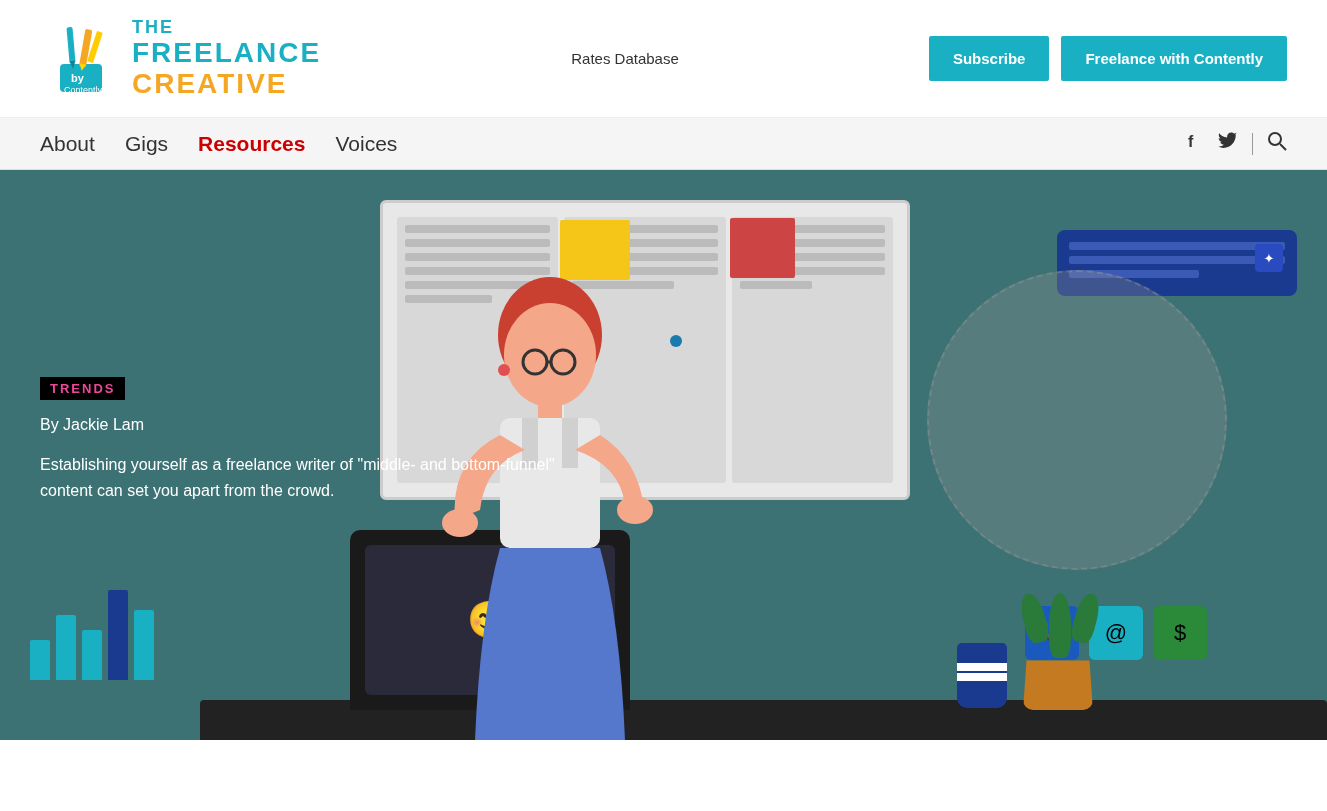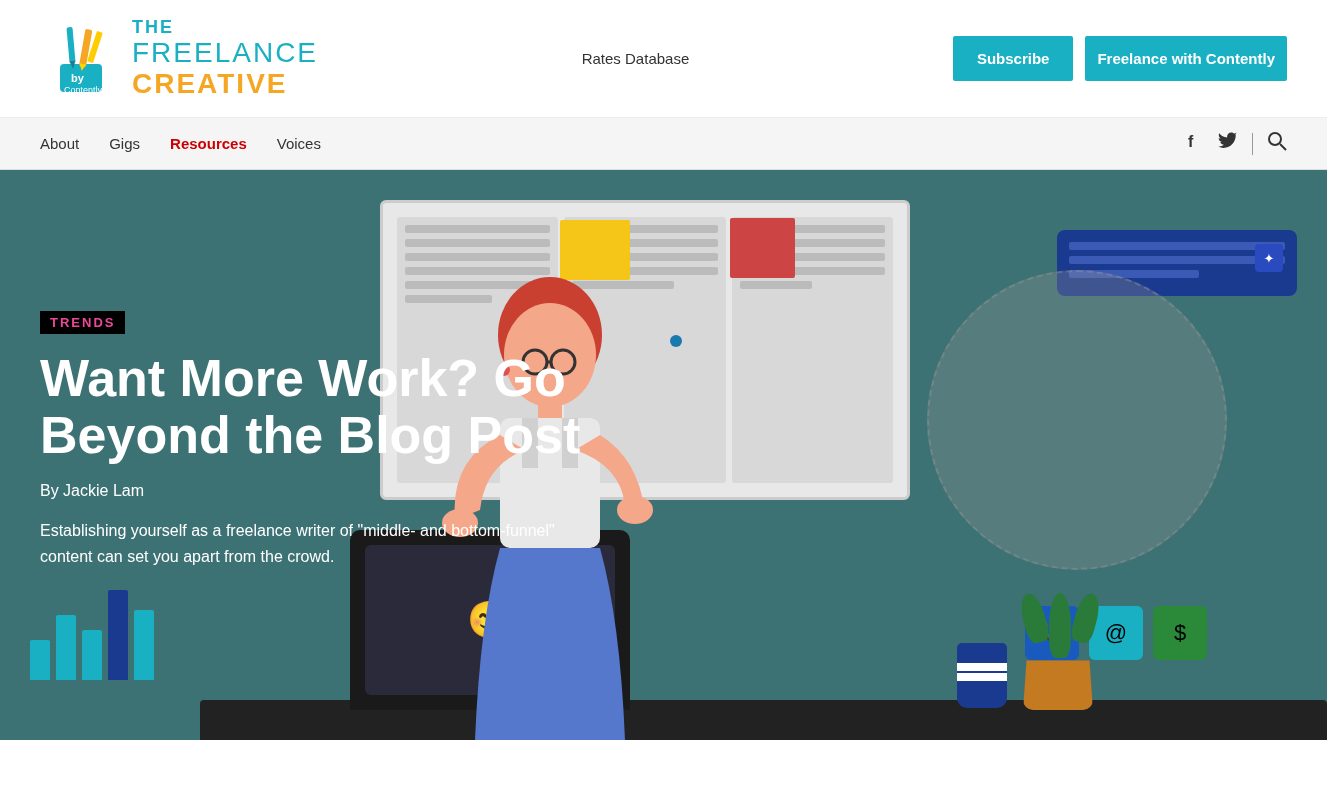--- a/index.html
+++ b/index.html
@@ -29,21 +29,21 @@
       line-height: 1.1;
     }
     .logo-text .the {
       font-size: 18px;
       font-weight: 700;
       color: #1ab0c4;
       letter-spacing: 2px;
     }
     .logo-text .freelance {
       font-size: 28px;
-      font-weight: 400;
+      font-weight: 700;
       color: #1ab0c4;
       letter-spacing: 2px;
     }
     .logo-text .creative {
       font-size: 28px;
       font-weight: 900;
       color: #f5a623;
       letter-spacing: 2px;
     }
     .header-nav {
@@ -67,21 +67,21 @@
       padding: 14px 24px;
       font-size: 15px;
       font-weight: 600;
       cursor: pointer;
       border-radius: 2px;
     }
     .btn-freelance {
       background: #1ab0c4;
       color: #fff;
       border: none;
-      padding: 14px 12px;
+      padding: 14px 24px;
       font-size: 15px;
       font-weight: 600;
       cursor: pointer;
       border-radius: 2px;
     }
 
     
     .navbar {
       display: flex;
       align-items: center;
@@ -92,21 +92,21 @@
       height: 52px;
     }
     .navbar-left {
       display: flex;
       align-items: center;
       gap: 30px;
     }
     .navbar-left a {
       text-decoration: none;
       color: #333;
-      font-size: 15px;
+      font-size: 21px;
       padding: 16px 0;
     }
     .navbar-left a.resources {
       color: #cc0000;
       font-weight: 600;
     }
     .navbar-right {
       display: flex;
       align-items: center;
       gap: 14px;
@@ -601,17 +601,16 @@
 
       <ellipse cx="90" cy="283" rx="18" ry="14" fill="#f5a78a"></ellipse>
       <ellipse cx="265" cy="270" rx="18" ry="14" fill="#f5a78a"></ellipse>
 
       <path d="M130,308 Q110,380 105,500 L255,500 Q250,380 230,308 Z" fill="#5577cc"></path>
     </svg>
   </div>
 
   <div class="hero-content">
     <span class="category-badge">TRENDS</span>
-    <h1 class="hero-title">Want More Work? Go Beyond the Blog Post</h1>
     <p class="hero-author">By Jackie Lam</p>
     <p class="hero-desc">Establishing yourself as a freelance writer of "middle- and bottom-funnel" content can set you apart from the crowd.</p>
   </div>
 </section>
 
 </body></html>

